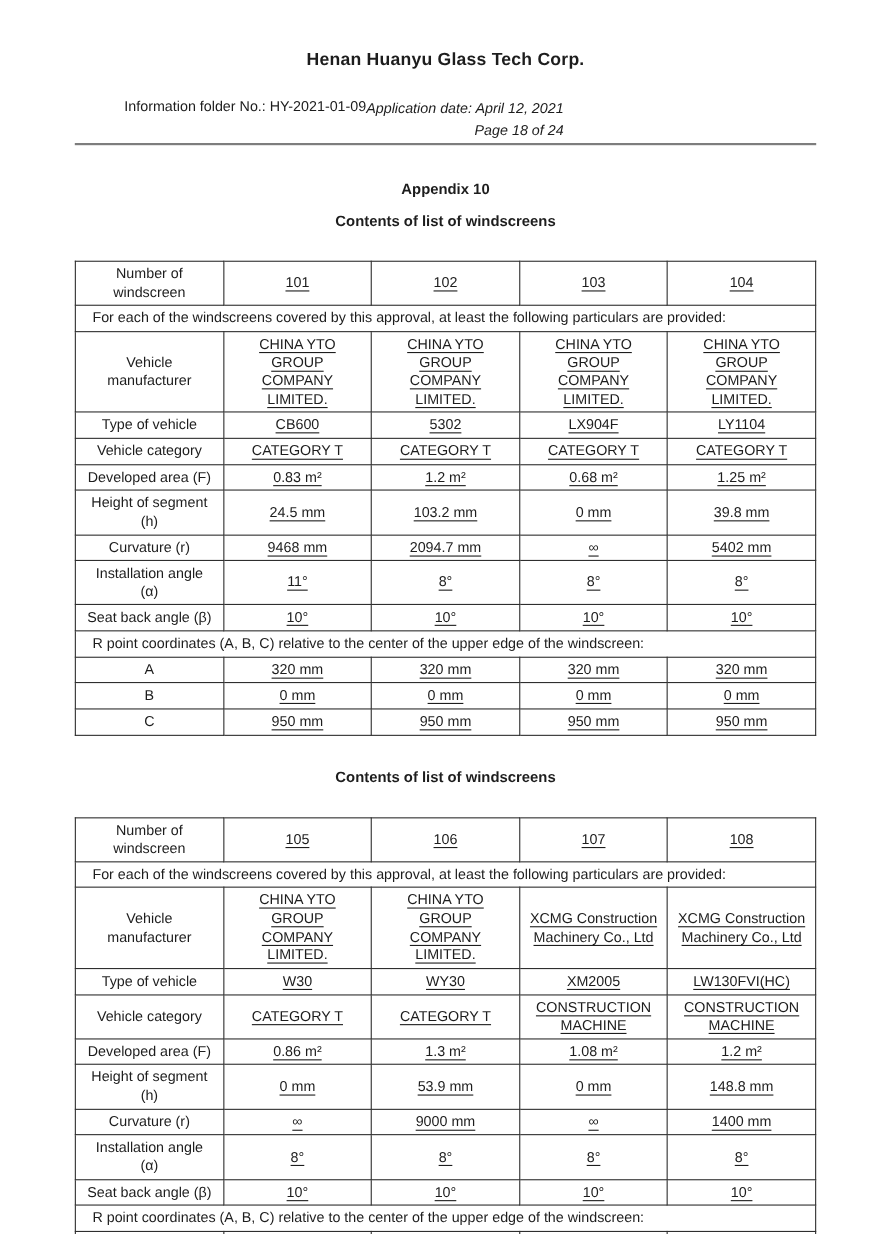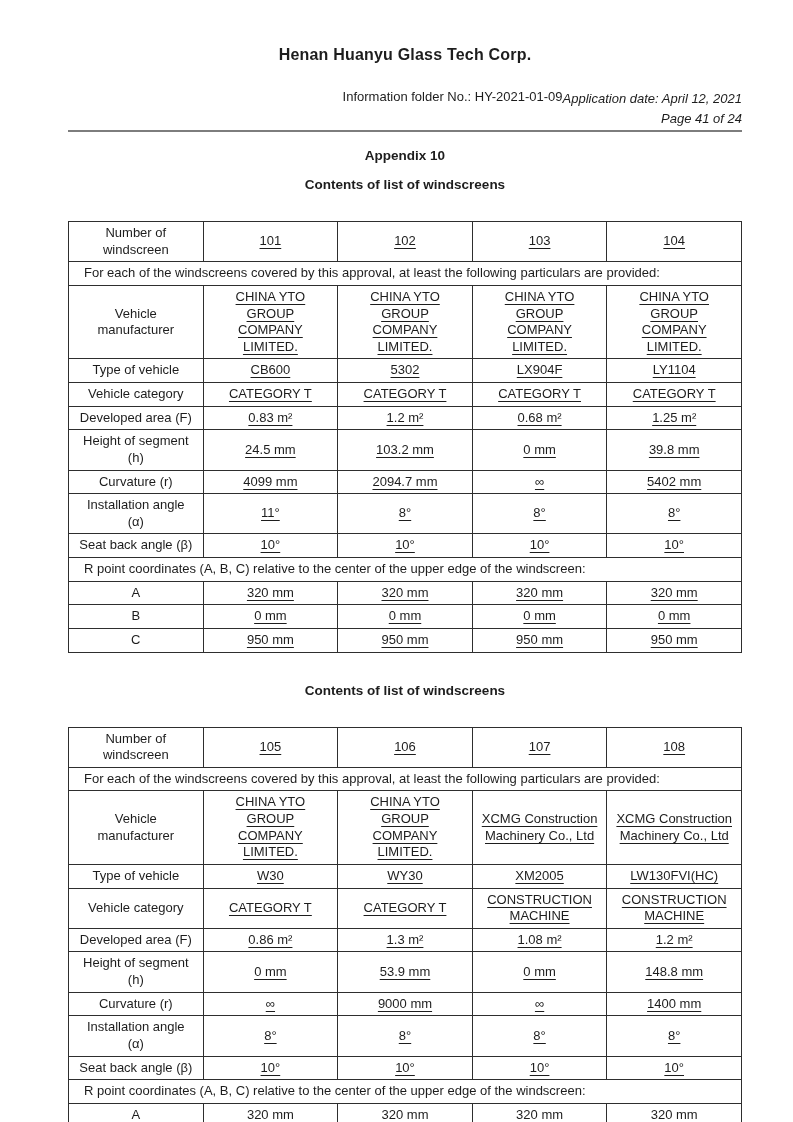--- a/index.html
+++ b/index.html
@@ -18,37 +18,37 @@
     background:#ffffff;
   }
   .company-title {
     text-align:center;
     font-size:16px;
     font-weight:bold;
     letter-spacing:0.2px;
   }
   .info-row {
     display:flex;
-    justify-content:flex-end;
+    justify-content:flex-start;
     align-items:flex-start;
     margin-top:25px;
     font-size:13px;
     padding-left:45px;
   }
   .info-right { text-align:right; line-height:1.5;font-style:italic; }
   .header-rule {
     border-top:2px solid #7d7d7d;
     margin-top:2px;
     width:100%;
   }
   .appendix-title {
     text-align:center;
     font-weight:bold;
     font-size:13.5px;
-    margin-top:16px;
+    margin-top:32px;
   }
   .table-title {
     text-align:center;
     font-weight:bold;
     font-size:13.5px;
     margin-top:14px;
   }
   .table-title.second { margin-top:30px; }
   table.spec {
     width:674px;
@@ -80,21 +80,21 @@
 <body>
 
 <div class="page">
 
   <div class="company-title">Henan Huanyu Glass Tech Corp.</div>
 
   <div class="info-row">
     <span>Information folder No.: HY-2021-01-09</span>
     <div class="info-right">
       <div>Application date: April 12, 2021</div>
-      <div>Page 41 of 24</div>
+      <div>Page 18 of 24</div>
     </div>
   </div>
 
   <div class="header-rule"></div>
 
   <div class="appendix-title">Appendix 10</div>
 
   <div class="table-title">Contents of list of windscreens</div>
 
   <table class="spec">
@@ -154,21 +154,21 @@
     <tr>
       <td class="lbl">Height of segment
 (h)</td>
       <td><span class="u">24.5 mm</span></td>
       <td><span class="u">103.2 mm</span></td>
       <td><span class="u">0 mm</span></td>
       <td><span class="u">39.8 mm</span></td>
     </tr>
     <tr>
       <td class="lbl">Curvature (r)</td>
-      <td><span class="u">4099 mm</span></td>
+      <td><span class="u">9468 mm</span></td>
       <td><span class="u">2094.7 mm</span></td>
       <td><span class="u">∞</span></td>
       <td><span class="u">5402 mm</span></td>
     </tr>
     <tr>
       <td class="lbl">Installation angle
 (α)</td>
       <td><span class="u">11°</span></td>
       <td><span class="u">8°</span></td>
       <td><span class="u">8°</span></td>

